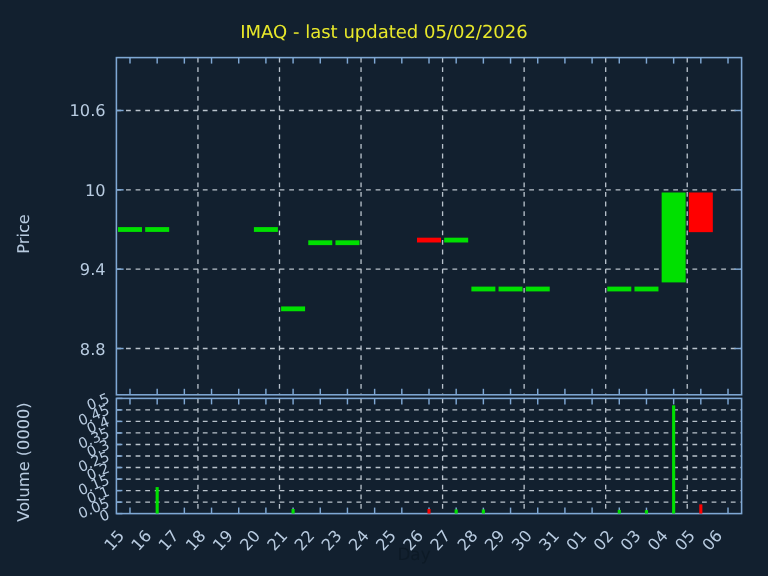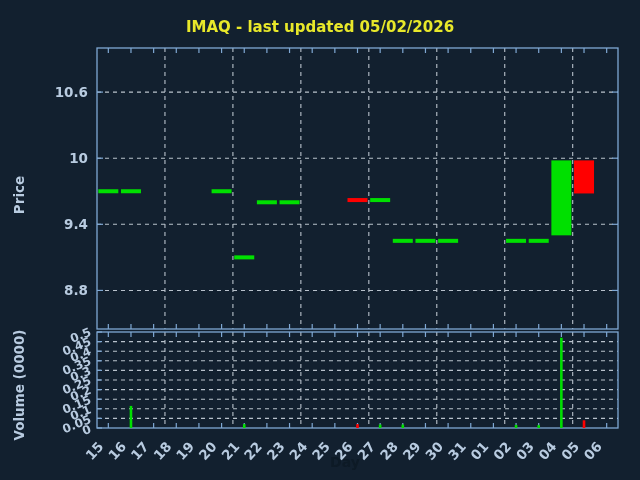--- a/index.html
+++ b/index.html
@@ -13,21 +13,20 @@
     overflow: hidden;
     font-family: "DejaVu Sans", sans-serif;
     background: #12202f;
     position: relative;
   }
   #chart-root {
     position: absolute;
     left: 0; top: 0;
     width: 640px;
     height: 432px;
-    font-weight: bold;
   }
   svg.chart-svg {
     display: block;
     width: 640px;
     height: 480px;
     background: #12202f;
   }
   text { font-family: "DejaVu Sans", sans-serif; }
   .title-text {
     fill: #e8e82a;

